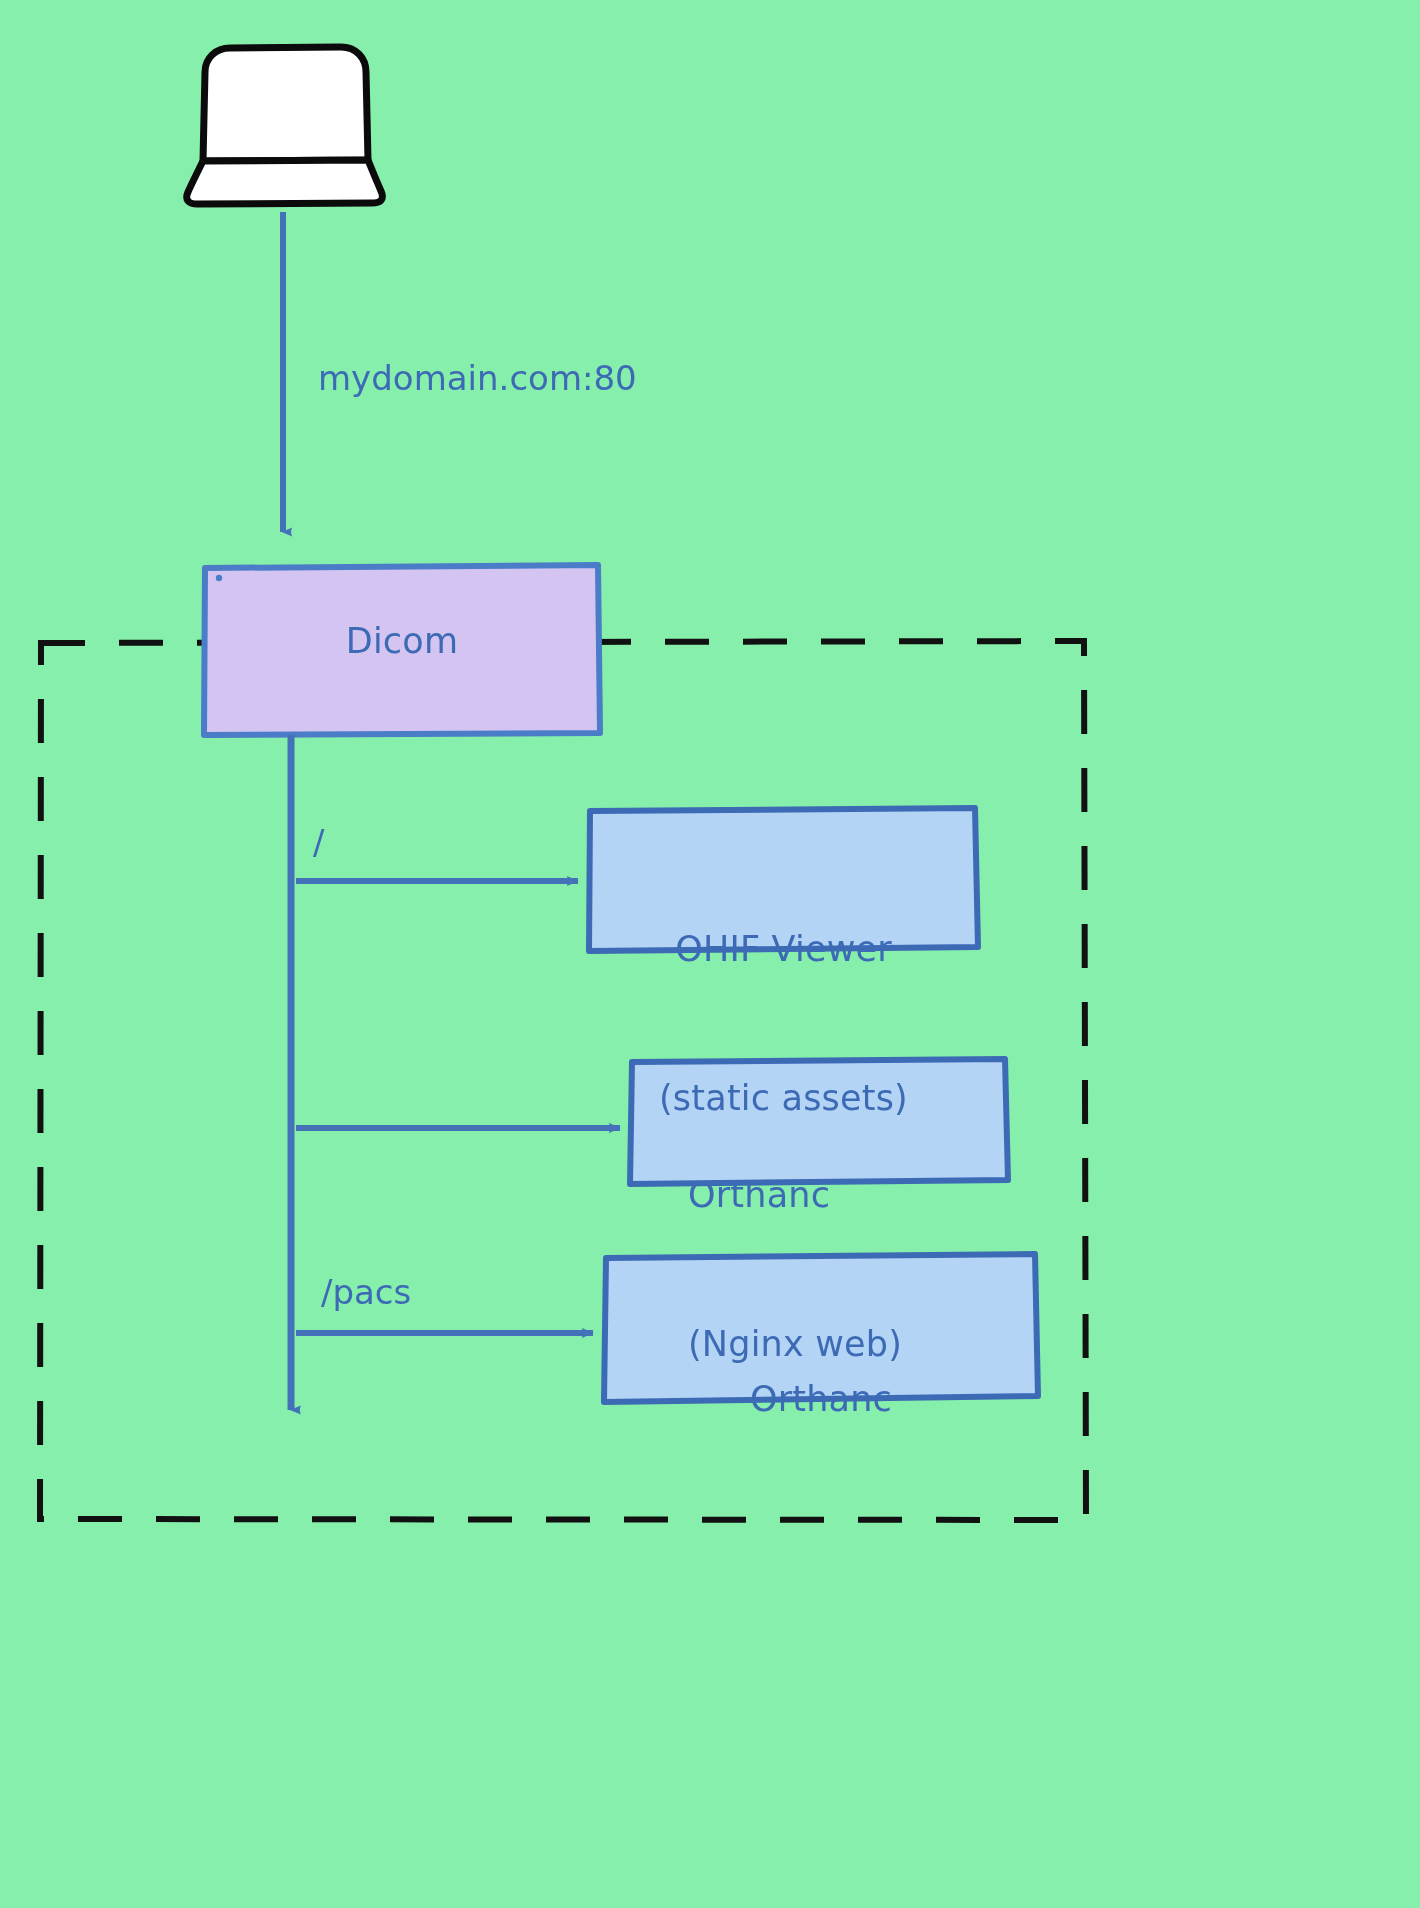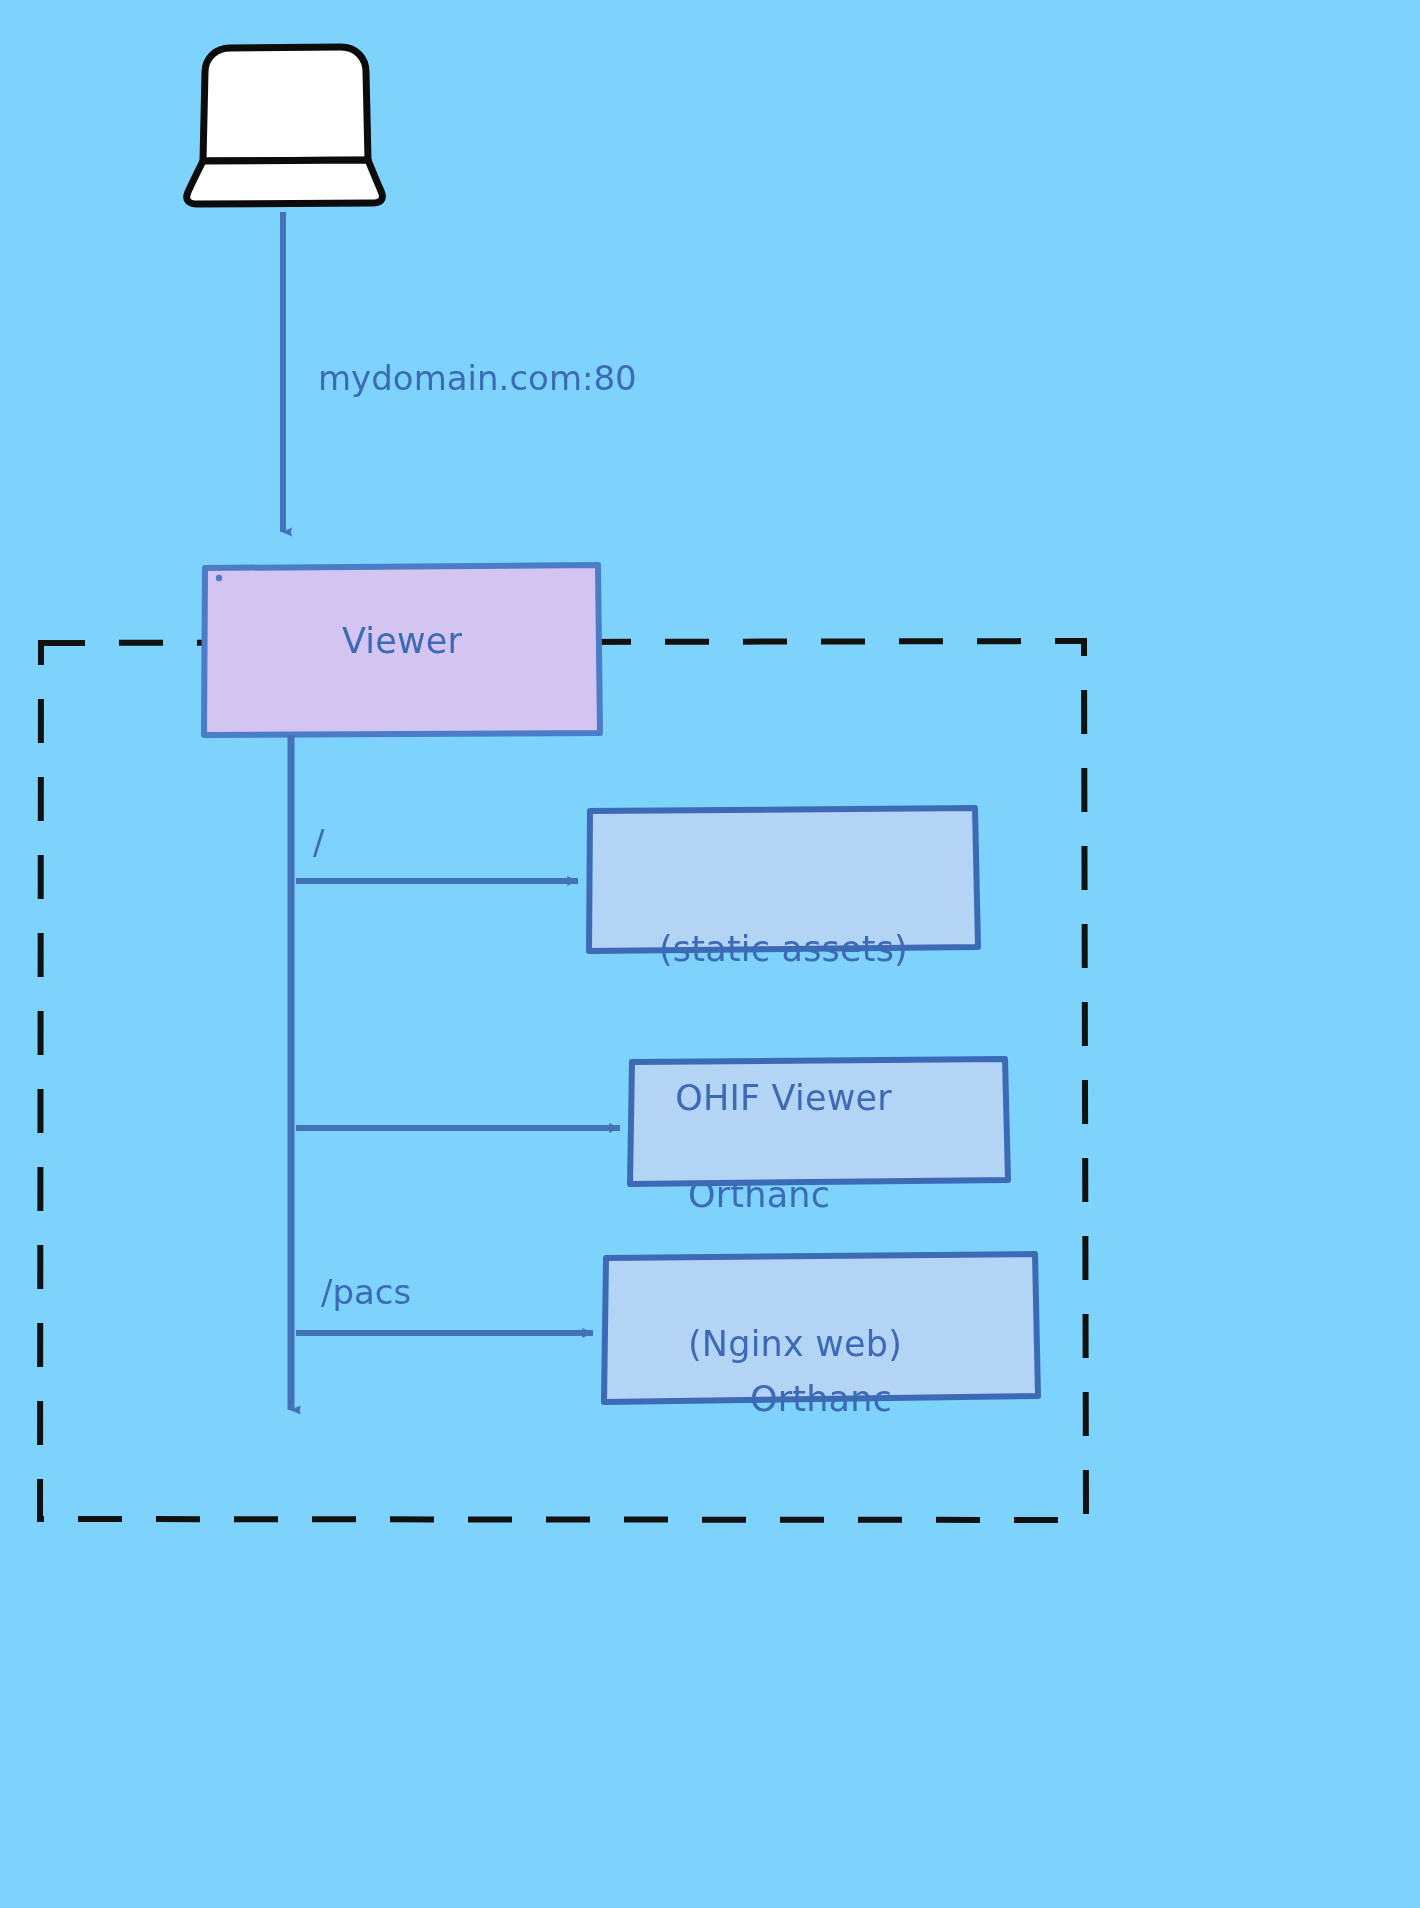--- a/index.html
+++ b/index.html
@@ -7,21 +7,21 @@
     padding: 0;
     background: #ffffff;
   }
   body {
     font-family: "DejaVu Sans", "Liberation Sans", sans-serif;
   }
   #canvas {
     position: relative;
     width: 1420px;
     height: 1908px;
-    background: #7dd3fc;
+    background: #86efac;
     overflow: hidden;
   }
   svg.layer {
     position: absolute;
     left: 0;
     top: 0;
     width: 1420px;
     height: 1908px;
   }
   .node-text {
@@ -113,27 +113,27 @@
       <path d="M296,1333 L593,1333" fill="none" stroke="#4472b8" stroke-width="6" marker-end="url(#arrowRight)"></path>
     </g>
 
     <g>
       <path d="M606,1258 L1035,1254 L1038,1396 L604,1402 Z" fill="#b3d4f5" stroke="#3d6ab5" stroke-width="6" stroke-linejoin="round"></path>
     </g>
   </svg>
 
   <div class="edge-label" style="left:318px; top:358px; width:420px;">mydomain.com:80</div>
 
-  <div class="node-text center" style="left:205px; top:617px; width:394px;">Viewer</div>
+  <div class="node-text center" style="left:205px; top:617px; width:394px;">Dicom</div>
 
   <div class="edge-label" style="left:313px; top:822px; width:240px;">/</div>
 
   <div class="node-text center" style="left:590px; top:826px; width:387px;">
+    <div>OHIF Viewer</div>
     <div>(static assets)</div>
-    <div>OHIF Viewer</div>
   </div>
 
 
   <div class="node-text left" style="left:688px; top:1072px; width:320px;">
     <div>Orthanc</div>
     <div>(Nginx web)</div>
   </div>
 
   <div class="edge-label" style="left:321px; top:1272px; width:260px;">/pacs</div>
 

